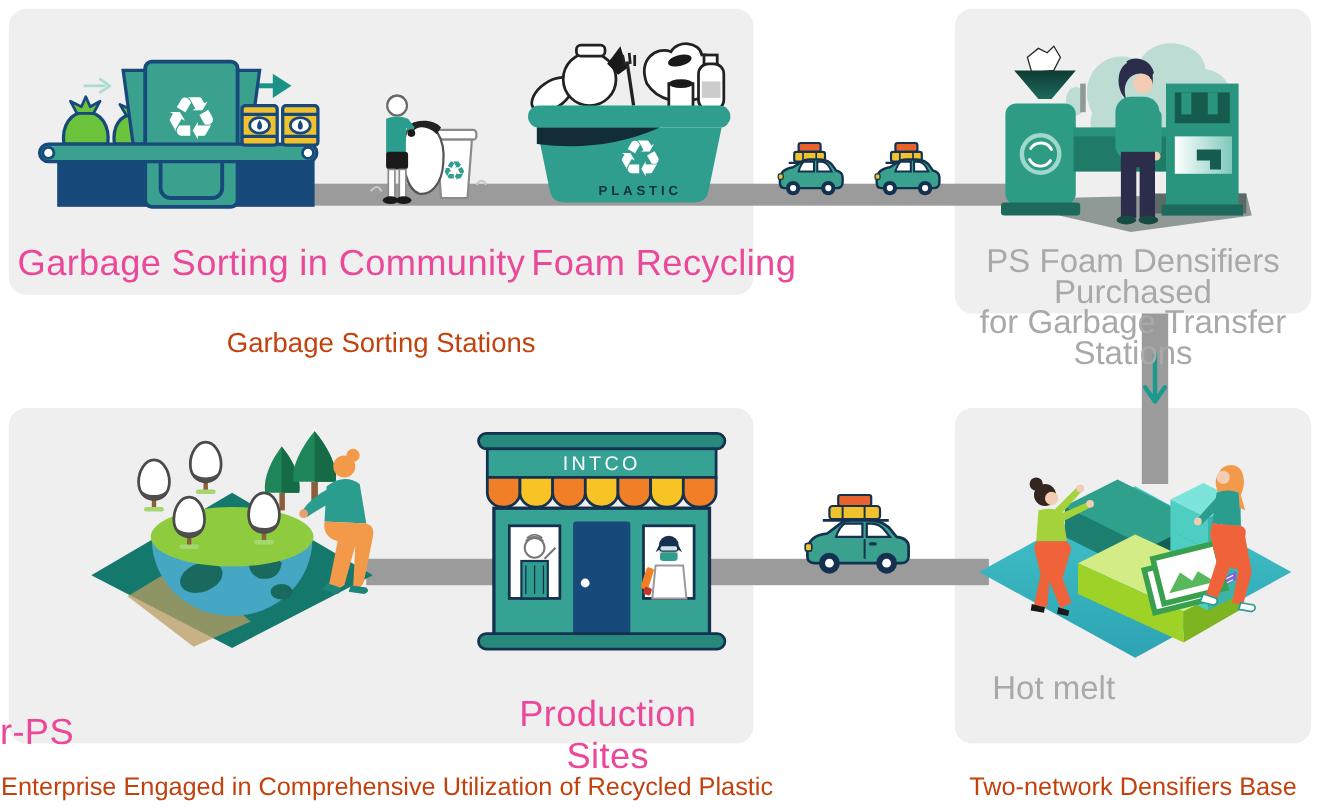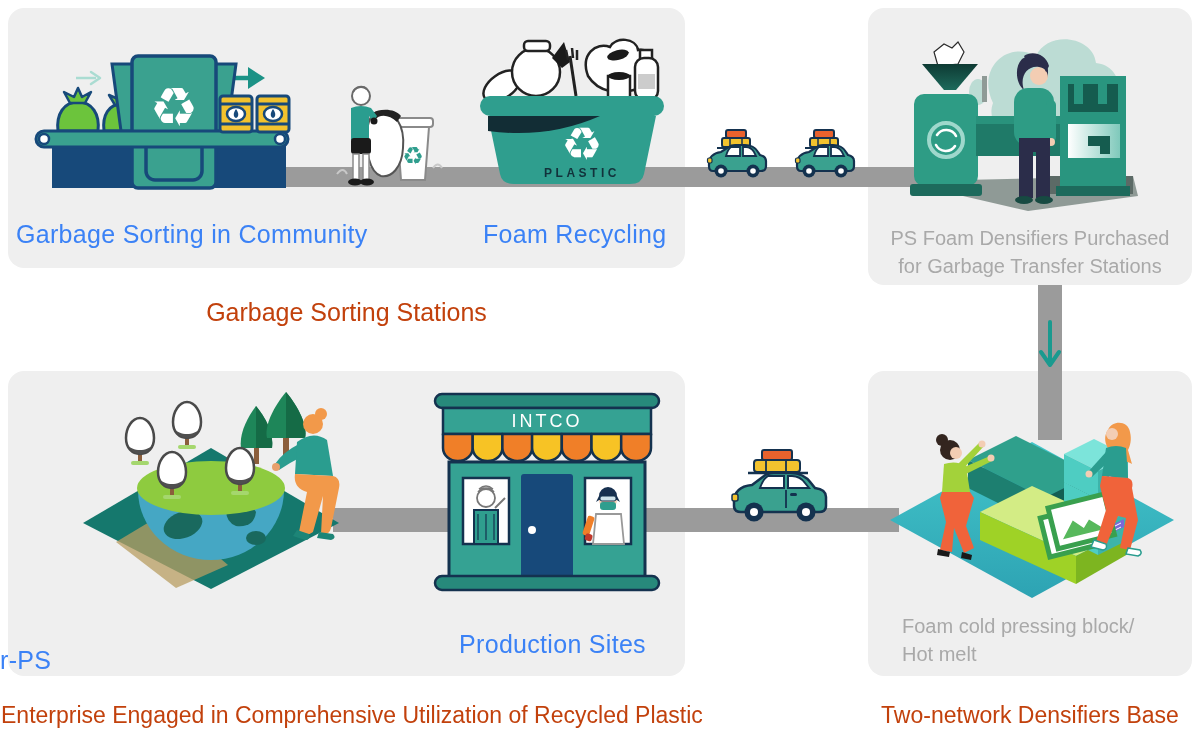--- a/index.html
+++ b/index.html
@@ -1,21 +1,21 @@
 <!DOCTYPE html>
 <html><head>
 <meta charset="utf-8">
 <style>
   html,body{margin:0;padding:0;background:#ffffff;}
   #canvas{position:relative;width:1200px;height:736px;background:#ffffff;overflow:hidden;
           font-family:"Liberation Sans",sans-serif;}
   .panel{position:absolute;background:#efefef;border-radius:16px;}
   .road{position:absolute;background:#9b9b9b;}
-  .caption{position:absolute;color:#3b82f6;font-size:25px;letter-spacing:.3px;}
-  .caption-sm{position:absolute;color:#a9a9a9;font-size:20px;line-height:28px;}
+  .caption{position:absolute;color:#ec4899;font-size:33px;letter-spacing:.3px;}
+  .caption-sm{position:absolute;color:#a9a9a9;font-size:30px;line-height:28px;}
   .title{position:absolute;color:#c2410c;}
   svg{position:absolute;overflow:visible;}
   text{font-family:"Liberation Sans",sans-serif;}
   .recy{font-family:"DejaVu Sans",sans-serif;}
 </style>
 </head>
 <body>
 
 <div id="canvas">
 
@@ -39,21 +39,20 @@
 
   <div class="caption-sm" style="left:868px;top:224px;width:324px;text-align:center">
     <div>PS Foam Densifiers Purchased</div>
     <div>for Garbage Transfer Stations</div>
   </div>
 
   <div class="caption" style="left:0px;top:646px;width:380px;text-align:left">r-PS</div>
   <div class="caption" style="left:430px;top:630px;width:245px;text-align:center">Production Sites</div>
 
   <div class="caption-sm" style="left:902px;top:612px;width:290px;text-align:left">
-    <div>Foam cold pressing block/</div>
     <div>Hot melt</div>
   </div>
 
   <div class="title" style="left:1px;top:702px;font-size:23px">Enterprise Engaged in Comprehensive Utilization of Recycled Plastic</div>
   <div class="title" style="left:868px;top:702px;width:324px;text-align:center;font-size:23px">Two-network Densifiers Base</div>
 
   <svg style="left:28px;top:52px;width:268px;height:138px" viewBox="0 0 268 138">
     <g>
       <path d="M48,26 H68" stroke="#aadcd2" stroke-width="2.5" fill="none"></path>
       <path d="M63,20 L72,26 L63,32" stroke="#aadcd2" stroke-width="2.5" fill="none" stroke-linecap="round" stroke-linejoin="round"></path>

